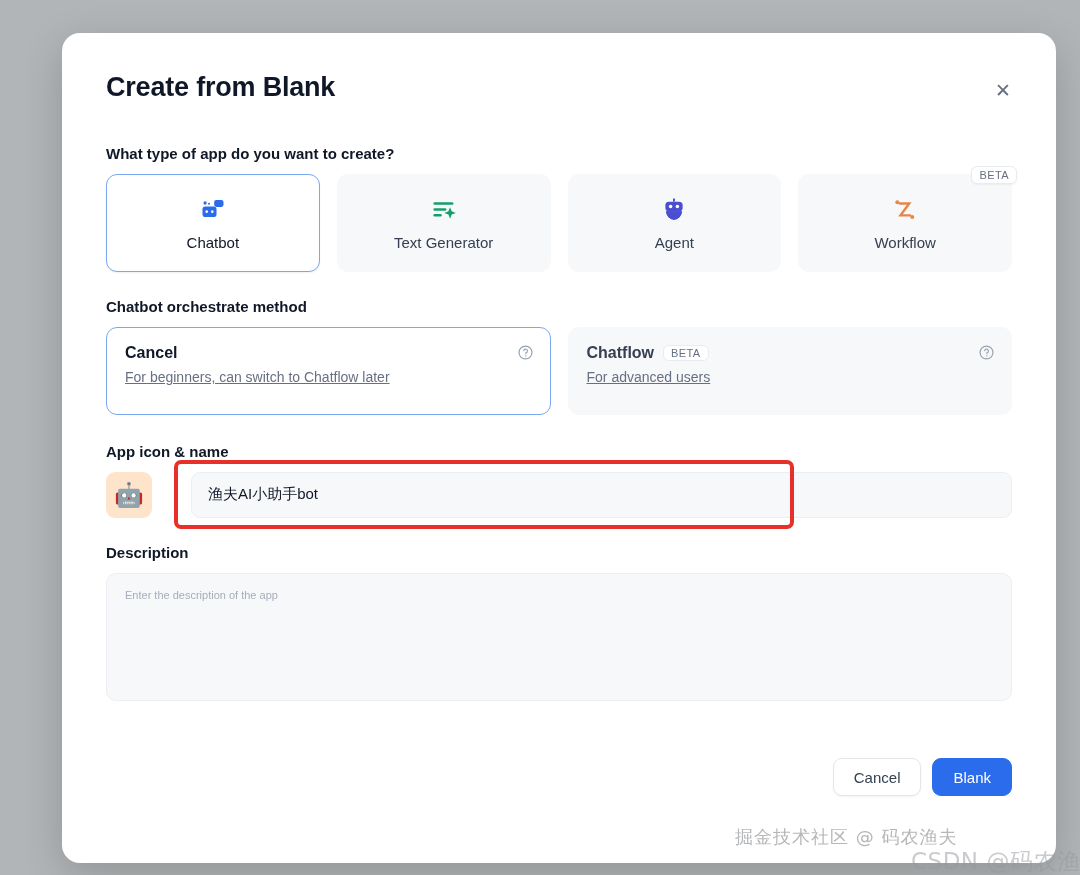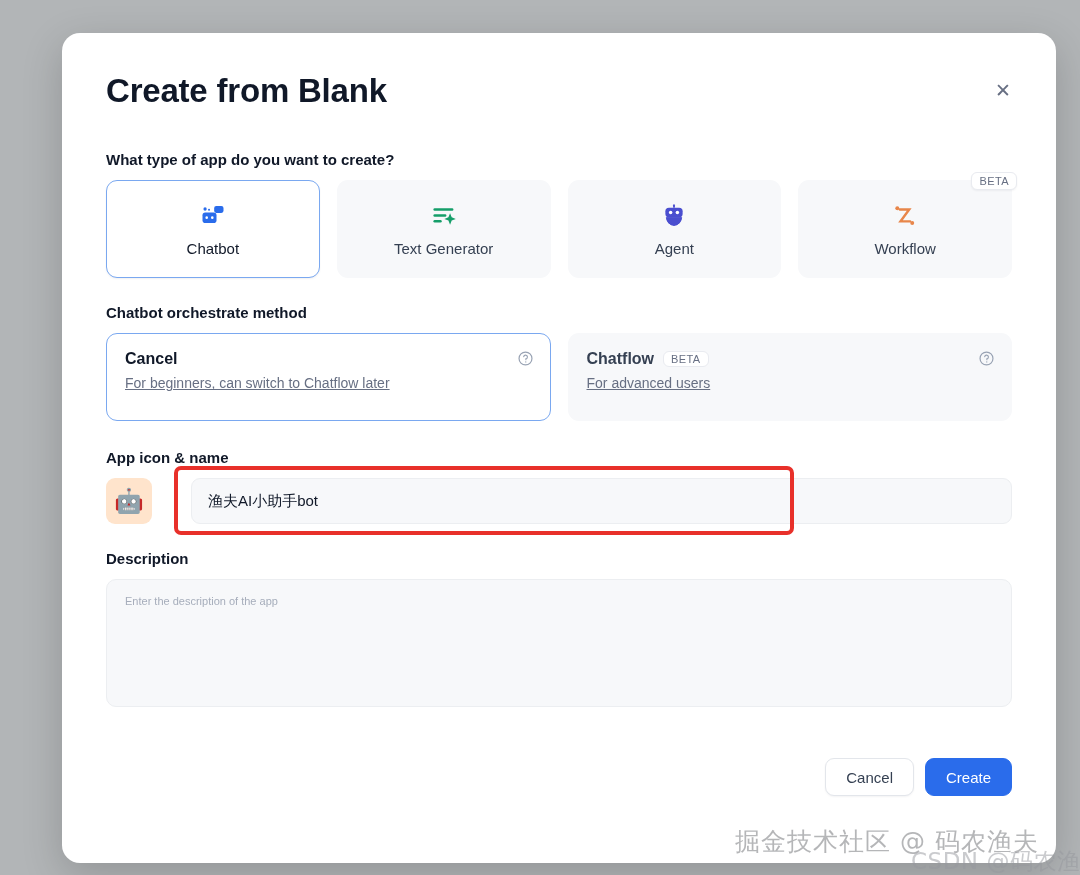--- a/index.html
+++ b/index.html
@@ -11,21 +11,21 @@
   }
   .modal{
     position:absolute;left:62px;top:33px;width:994px;height:830px;
     background:#fff;border-radius:18px;
     box-shadow:0 12px 40px rgba(0,0,0,.18);
     overflow:hidden;
   }
   .modal-inner{padding:40px 44px 0 44px;position:relative;height:100%;box-sizing:border-box;}
 
   .title{
-    font-size:33px;font-weight:bold;color:#101828;letter-spacing:-.2px;
+    font-size:27px;font-weight:bold;color:#101828;letter-spacing:-.2px;
     margin:0 0 42px 0;line-height:1.1;
   }
   .close-btn{
     position:absolute;right:40px;top:44px;width:26px;height:26px;
     display:flex;align-items:center;justify-content:center;
     color:#676f83;font-size:19px;cursor:pointer;border-radius:6px;
     font-family:"DejaVu Sans",sans-serif;
   }
 
   .section-label{
@@ -105,21 +105,21 @@
     height:38px;border-radius:9px;font-size:15px;cursor:pointer;box-sizing:border-box;
     display:flex;align-items:center;justify-content:center;padding:0 20px;
     font-family:"Liberation Sans","DejaVu Sans",sans-serif;
   }
   .btn-cancel{background:#fff;border:1px solid #e3e6eb;color:#354052;
     box-shadow:0 1px 2px rgba(16,24,40,.05);}
   .btn-create{background:#2a6ceb;border:1px solid #2a6ceb;color:#fff;font-weight:500;}
 
   
   .wm1{
-    position:absolute;left:735px;top:825px;font-size:25px;
+    position:absolute;left:735px;top:825px;font-size:18px;
     color:rgba(120,122,126,.55);
     font-family:"DejaVu Sans",sans-serif;white-space:nowrap;letter-spacing:1px;
   }
   .wm2{
     position:absolute;left:879px;top:846px;font-size:23px;
     color:rgba(150,152,158,.5);
     font-family:"DejaVu Sans",sans-serif;white-space:nowrap;letter-spacing:.5px;margin-left:32px;
   }
 </style>
 </head>
@@ -230,20 +230,20 @@
       <div class="red-box"></div>
     </div>
 
     
     <div class="section-label">Description</div>
     <textarea class="desc-area" placeholder="Enter the description of the app" style=""></textarea>
 
     
     <div class="footer">
       <div class="btn btn-cancel">Cancel</div>
-      <div class="btn btn-create">Create</div>
+      <div class="btn btn-create">Blank</div>
     </div>
 
   </div>
 </div>
 
 <div class="wm1">掘金技术社区 @ 码农渔夫</div>
 <div class="wm2">CSDN @码农渔夫</div>
 
 </body></html>

